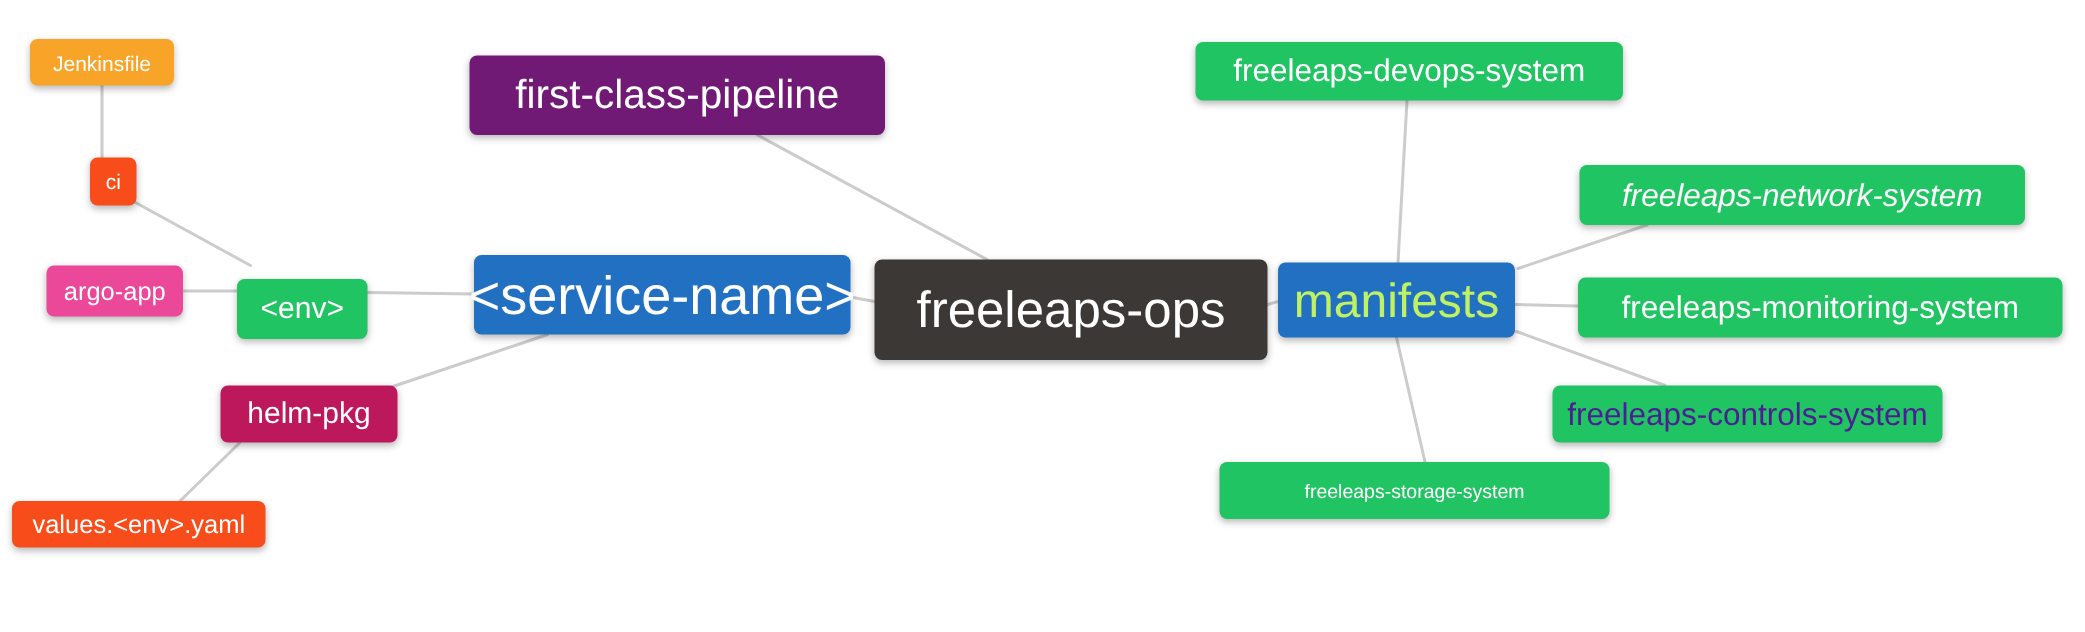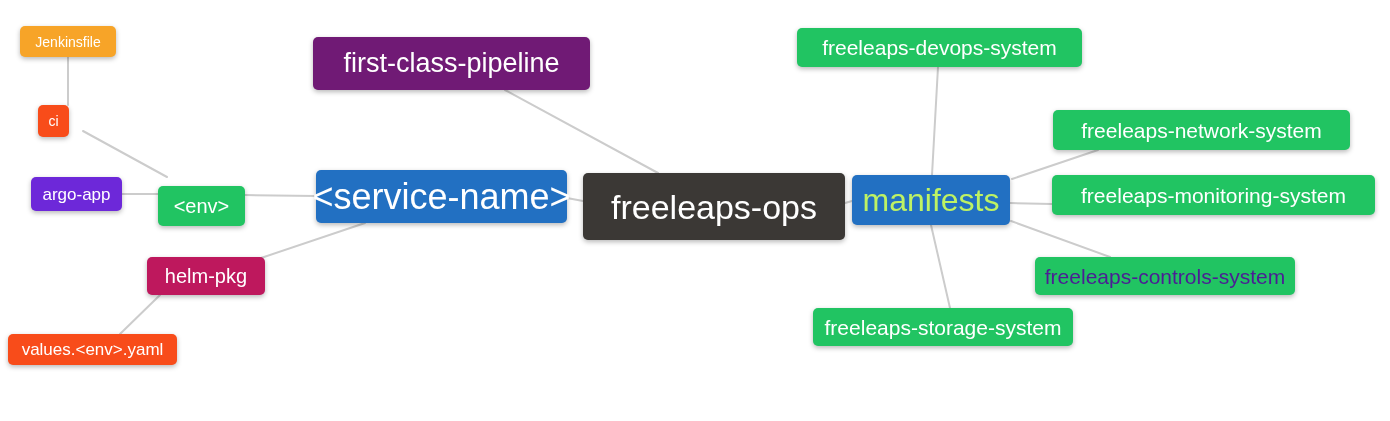--- a/index.html
+++ b/index.html
@@ -62,24 +62,24 @@
       <line x1="932" y1="175" x2="938" y2="67" stroke="#cccccc"></line>
       <line x1="1012" y1="179" x2="1098" y2="150" stroke="#cccccc"></line>
       <line x1="1010" y1="203" x2="1052" y2="204" stroke="#cccccc"></line>
       <line x1="1011" y1="221" x2="1110" y2="257" stroke="#cccccc"></line>
       <line x1="931" y1="225" x2="950" y2="308" stroke="#cccccc"></line>
     </svg>
   <div>
       <div class="node" style="left: 20px; top: 26px; width: 96px; height: 31px; font-size: 14px; background: rgb(247, 164, 40); color: rgb(255, 255, 255);">
         <span>Jenkinsfile</span>
       </div>
-      <div class="node" style="left: 38px; top: 105px; width: 31px; height: 32px; font-size: 14px; background: rgb(248, 76, 26); color: rgb(255, 255, 255);">
+      <div class="node" style="left: 60px; top: 105px; width: 31px; height: 32px; font-size: 14px; background: rgb(248, 76, 26); color: rgb(255, 255, 255);">
         <span>ci</span>
       </div>
-      <div class="node" style="left: 31px; top: 177px; width: 91px; height: 34px; font-size: 17px; background: #6d28d9; color: rgb(255, 255, 255);">
+      <div class="node" style="left: 31px; top: 177px; width: 91px; height: 34px; font-size: 17px; background: #ec4899; color: rgb(255, 255, 255);">
         <span>argo-app</span>
       </div>
       <div class="node" style="left: 158px; top: 186px; width: 87px; height: 40px; font-size: 20px; background: rgb(33, 196, 98); color: rgb(255, 255, 255);">
         <span>&lt;env&gt;</span>
       </div>
       <div class="node" style="left: 147px; top: 257px; width: 118px; height: 38px; font-size: 20px; background: #be185d; color: rgb(255, 255, 255);">
         <span>helm-pkg</span>
       </div>
       <div class="node" style="left: 8px; top: 334px; width: 169px; height: 31px; font-size: 17px; background: rgb(248, 76, 26); color: rgb(255, 255, 255);">
         <span>values.&lt;env&gt;.yaml</span>
@@ -92,26 +92,26 @@
       </div>
       <div class="node" style="left: 583px; top: 173px; width: 262px; height: 67px; font-size: 34px; background: rgb(59, 56, 53); color: rgb(255, 255, 255);">
         <span>freeleaps-ops</span>
       </div>
       <div class="node" style="left: 852px; top: 175px; width: 158px; height: 50px; font-size: 32px; background: rgb(34, 112, 194); color: #bef264;">
         <span>manifests</span>
       </div>
       <div class="node" style="left: 797px; top: 28px; width: 285px; height: 39px; font-size: 21px; background: rgb(33, 196, 98); color: rgb(255, 255, 255);">
         <span>freeleaps-devops-system</span>
       </div>
-      <div class="node" style="left: 1053px; top: 110px; width: 297px; height: 40px; font-size: 21px; background: rgb(33, 196, 98); color: rgb(255, 255, 255);">
+      <div class="node" style="left: 1053px; top: 110px; width: 297px; height: 40px; font-size: 21px; background: rgb(33, 196, 98); color: rgb(255, 255, 255); font-style: italic;">
         <span>freeleaps-network-system</span>
       </div>
-      <div class="node" style="left: 1052px; top: 175px; width: 323px; height: 40px; font-size: 21px; background: rgb(33, 196, 98); color: rgb(255, 255, 255); text-align: right;">
+      <div class="node" style="left: 1052px; top: 185px; width: 323px; height: 40px; font-size: 21px; background: rgb(33, 196, 98); color: rgb(255, 255, 255); text-align: right;">
         <span>freeleaps-monitoring-system</span>
       </div>
       <div class="node" style="left: 1035px; top: 257px; width: 260px; height: 38px; font-size: 21px; background: rgb(33, 196, 98); color: #4c1d95;">
         <span>freeleaps-controls-system</span>
       </div>
-      <div class="node" style="left: 813px; top: 308px; width: 260px; height: 38px; font-size: 21px; background: rgb(33, 196, 98); color: rgb(255, 255, 255);">
+      <div class="node" style="left: 813px; top: 308px; width: 260px; height: 38px; font-size: 13px; background: rgb(33, 196, 98); color: rgb(255, 255, 255);">
         <span>freeleaps-storage-system</span>
       </div>
     </div>
 </div>
 
 </body></html>

